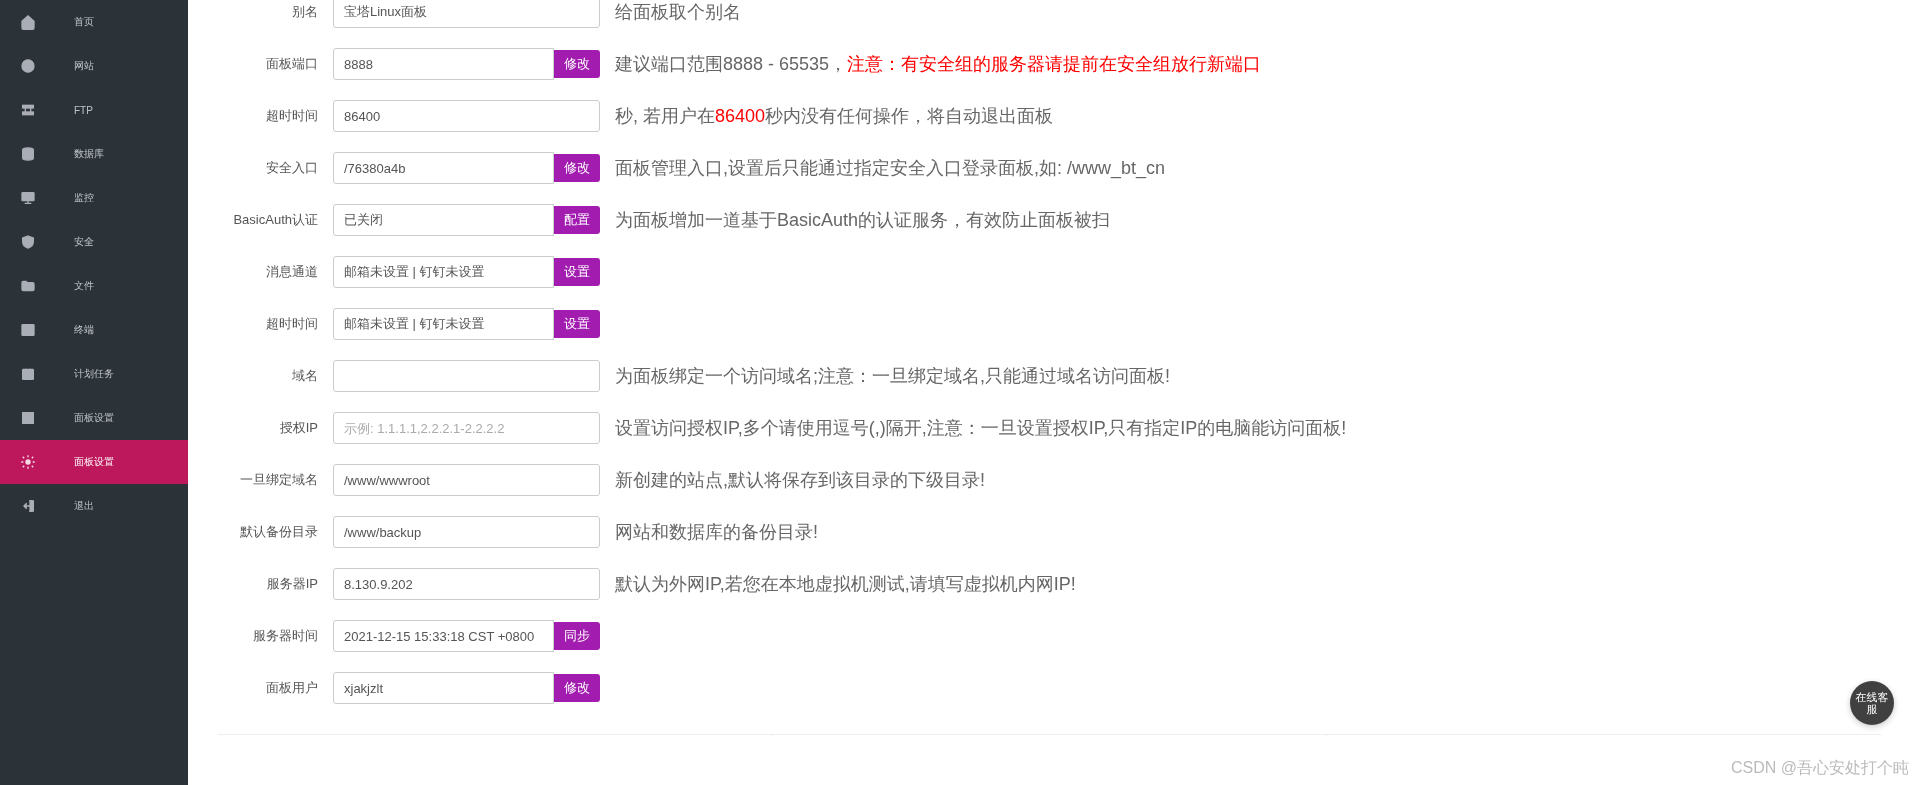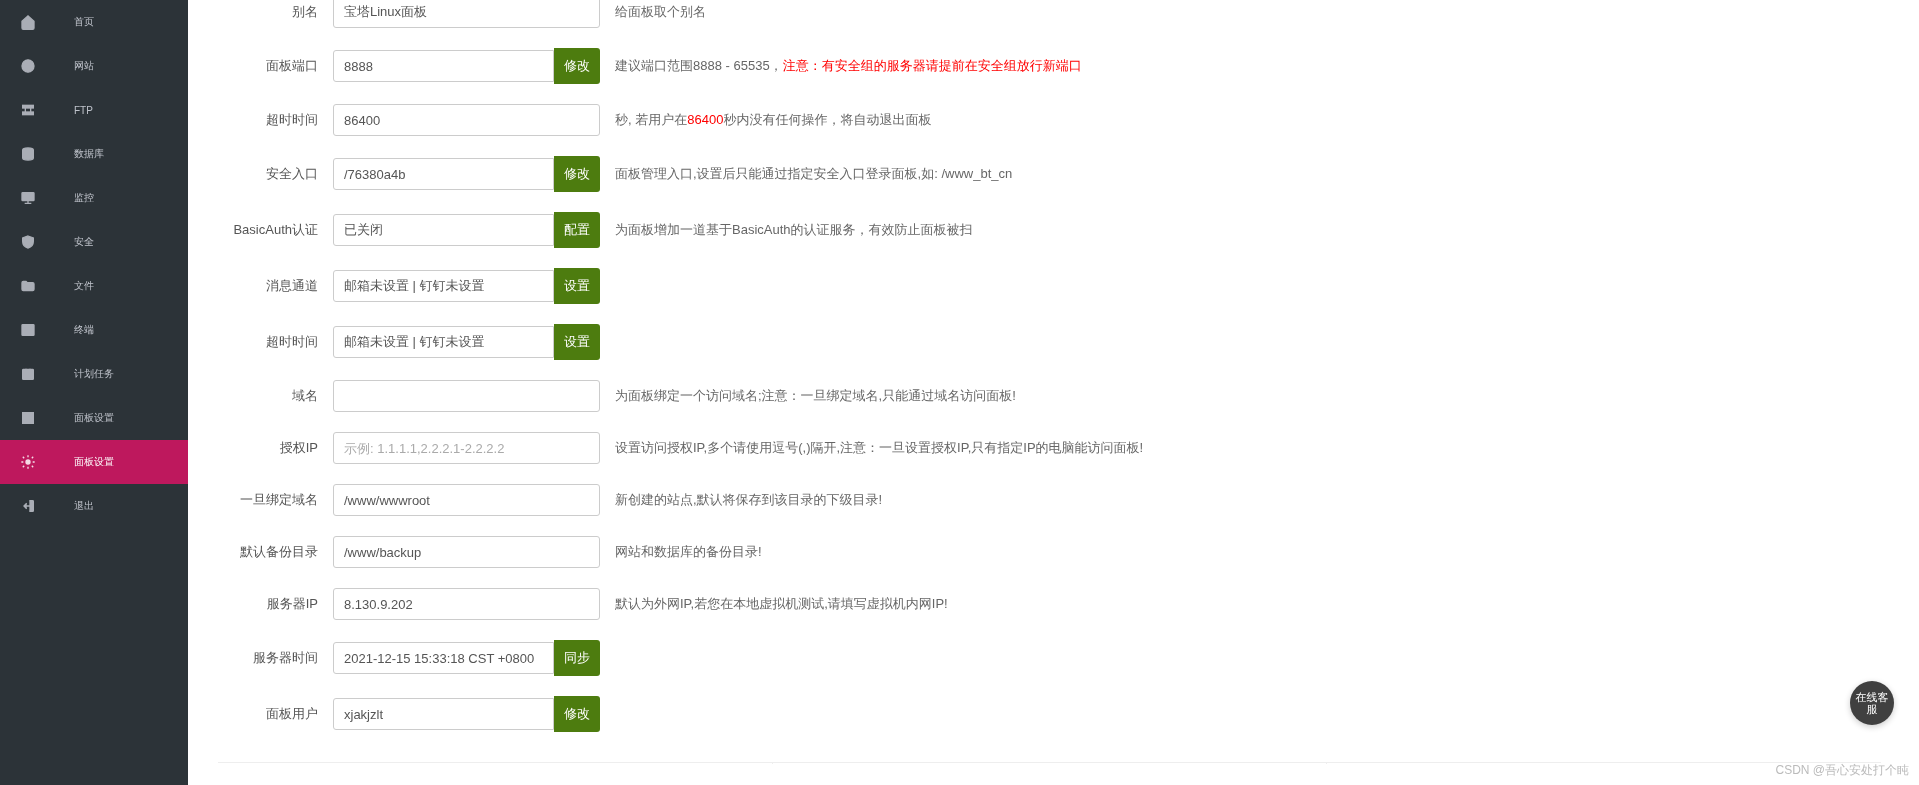--- a/index.html
+++ b/index.html
@@ -67,51 +67,51 @@
       border: 1px solid #ccc;
       border-radius: 3px 0 0 3px;
       padding: 0 10px;
       font-size: 13px;
       outline: none;
       color: #555;
     }
     .text-input.full { border-radius: 3px; }
     .text-input::placeholder { color: #aaa; }
     .btn {
-      height: 36px;
+      height: 28px;
       padding: 0 10px;
-      background: #4d7c0f;
+      background: #a21caf;
       color: #fff;
       border: none;
       border-radius: 0 3px 3px 0;
       font-size: 13px;
       cursor: pointer;
       white-space: nowrap;
     }
     .hint {
       margin-left: 15px;
       color: #666;
-      font-size: 13px;
+      font-size: 18px;
       flex: 1;
     }
     .warn { color: #f00; }
     
     .divider-row {
       display: flex;
       border-top: 1px solid #eee;
       margin-top: 20px;
     }
     .divider-cell { flex: 1; height: 1px; }
     
     .watermark {
       position: fixed;
       right: 10px;
       bottom: 6px;
       color: #bbb;
-      font-size: 12px;
+      font-size: 16px;
     }
     
     .float-btn {
       position: fixed;
       right: 25px;
       bottom: 60px;
       width: 44px; height: 44px;
       border-radius: 50%;
       background: #404040;
       color: #fff;

